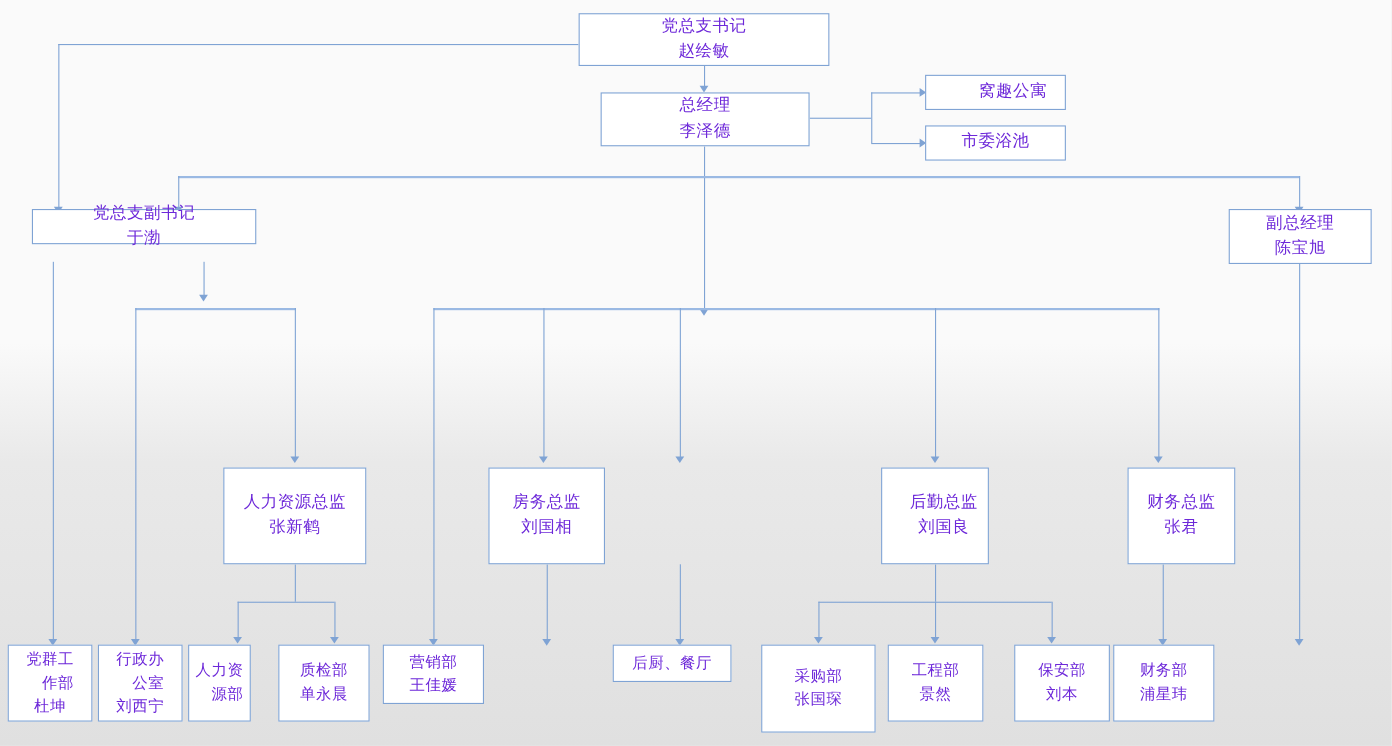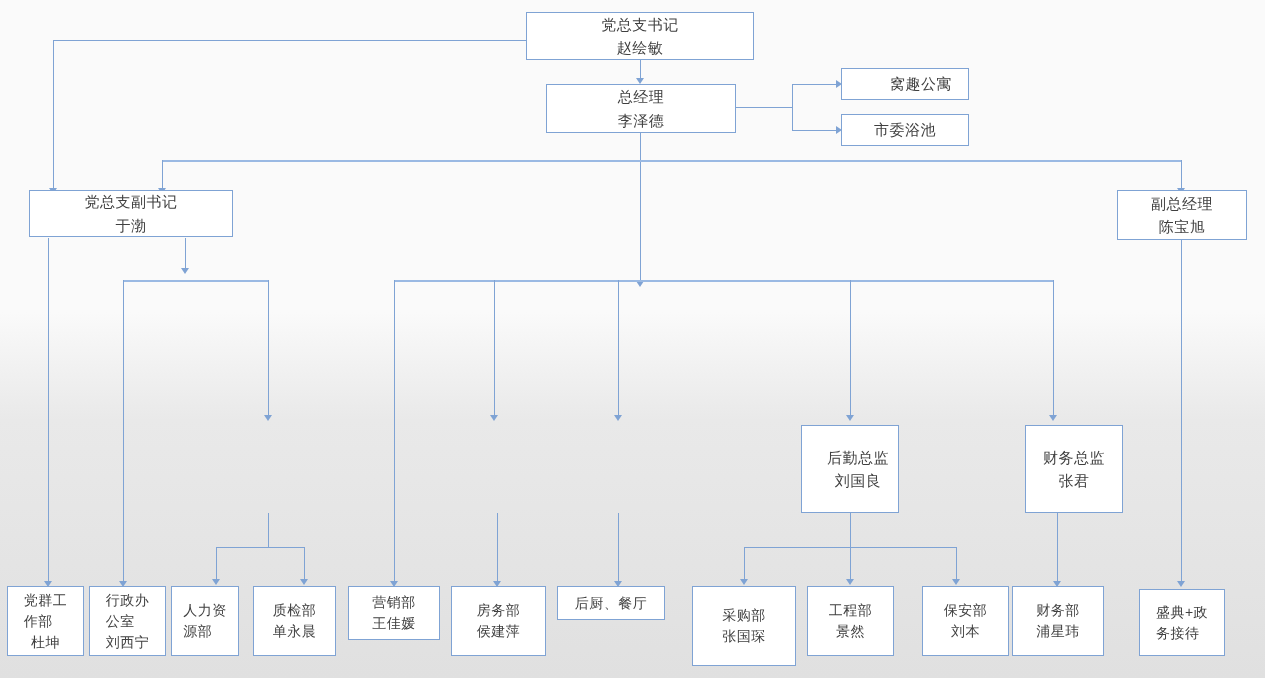--- a/index.html
+++ b/index.html
@@ -14,30 +14,31 @@
     position:relative;
     width:1265px;height:678px;
     background:
       linear-gradient(180deg,#fafafa 0%,#fafafa 46%,#e9e9e9 62%,#e0e0e0 100%);
   }
   .node{
     position:absolute;
     box-sizing:border-box;
     background:#ffffff;
     border:1px solid #7FA3D4;
-    color:#404040;
+    color:#6d28d9;
     display:flex;
     flex-direction:column;
     align-items:center;
     justify-content:center;
-    text-align:left;
+    text-align:right;
     line-height:1.55;
     font-size:15px;
     letter-spacing:0.5px;
     white-space:pre-line;
+    font-family:Liberation Serif, serif;
   }
   .node .ln{display:block;}
   .node.small{font-size:14px;line-height:1.5;}
   .conn{position:absolute;background:#7FA3D4;}
   .conn.h{height:1px;}
   .conn.v{width:1px;}
   .conn.h2{height:2px;background:#9ab9e3;}
   .arw{
     position:absolute;
     width:0;height:0;
@@ -141,31 +142,39 @@
   </div>
 
   <div class="node" style="left:841px;top:68px;width:128px;height:32px;padding-left:32px;">
     <span class="ln">窝趣公寓</span>
   </div>
 
   <div class="node" style="left:841px;top:114px;width:128px;height:32px;">
     <span class="ln">市委浴池</span>
   </div>
 
-  <div class="node" style="left:29px;top:190px;width:204px;height:47px;">
+  <div class="node" style="left:29px;top:190px;width:204px;height:32px;">
     <span class="ln">党总支副书记</span>
     <span class="ln">于渤</span>
   </div>
 
   <div class="node" style="left:1117px;top:190px;width:130px;height:50px;">
     <span class="ln">副总经理</span>
     <span class="ln">陈宝旭</span>
   </div>
 
-
+  <div class="node" style="left:203px;top:425px;width:130px;height:88px;">
+    <span class="ln">人力资源总监</span>
+    <span class="ln">张新鹤</span>
+  </div>
+
+  <div class="node" style="left:444px;top:425px;width:106px;height:88px;">
+    <span class="ln">房务总监</span>
+    <span class="ln">刘国相</span>
+  </div>
 
 
   <div class="node" style="left:801px;top:425px;width:98px;height:88px;padding-left:16px;">
     <span class="ln">后勤总监</span>
     <span class="ln">刘国良</span>
   </div>
 
   <div class="node" style="left:1005px;top:425px;width:98px;height:88px;margin-left:20px;">
     <span class="ln">财务总监</span>
     <span class="ln">张君</span>
@@ -176,39 +185,35 @@
 作部</span>
     <span class="ln">杜坤</span>
   </div>
 
   <div class="node small" style="left:89px;top:586px;width:77px;height:70px;">
     <span class="ln">行政办
 公室</span>
     <span class="ln">刘西宁</span>
   </div>
 
-  <div class="node small" style="left:171px;top:586px;width:68px;height:70px;">
+  <div class="node small" style="left:171px;top:586px;width:57px;height:70px;">
     <span class="ln">人力资
 源部</span>
   </div>
 
   <div class="node small" style="left:253px;top:586px;width:83px;height:70px;">
     <span class="ln">质检部</span>
     <span class="ln">单永晨</span>
   </div>
 
   <div class="node small" style="left:348px;top:586px;width:92px;height:54px;">
     <span class="ln">营销部</span>
     <span class="ln">王佳媛</span>
   </div>
 
-  <div class="node small" style="left:451px;top:586px;width:95px;height:70px;">
-    <span class="ln">房务部</span>
-    <span class="ln">侯建萍</span>
-  </div>
 
   <div class="node small" style="left:557px;top:586px;width:108px;height:34px;">
     <span class="ln">后厨、餐厅</span>
   </div>
 
   <div class="node small" style="left:692px;top:586px;width:104px;height:80px;">
     <span class="ln">采购部</span>
     <span class="ln">张国琛</span>
   </div>
 
@@ -220,18 +225,14 @@
   <div class="node small" style="left:911px;top:586px;width:87px;height:70px;margin-left:11px;">
     <span class="ln">保安部</span>
     <span class="ln">刘本</span>
   </div>
 
   <div class="node small" style="left:1012px;top:586px;width:92px;height:70px;">
     <span class="ln">财务部</span>
     <span class="ln">浦星玮</span>
   </div>
 
-  <div class="node small" style="left:1139px;top:589px;width:86px;height:67px;">
-    <span class="ln">盛典+政
-务接待</span>
-  </div>
 
 </div>
 
 </body></html>

